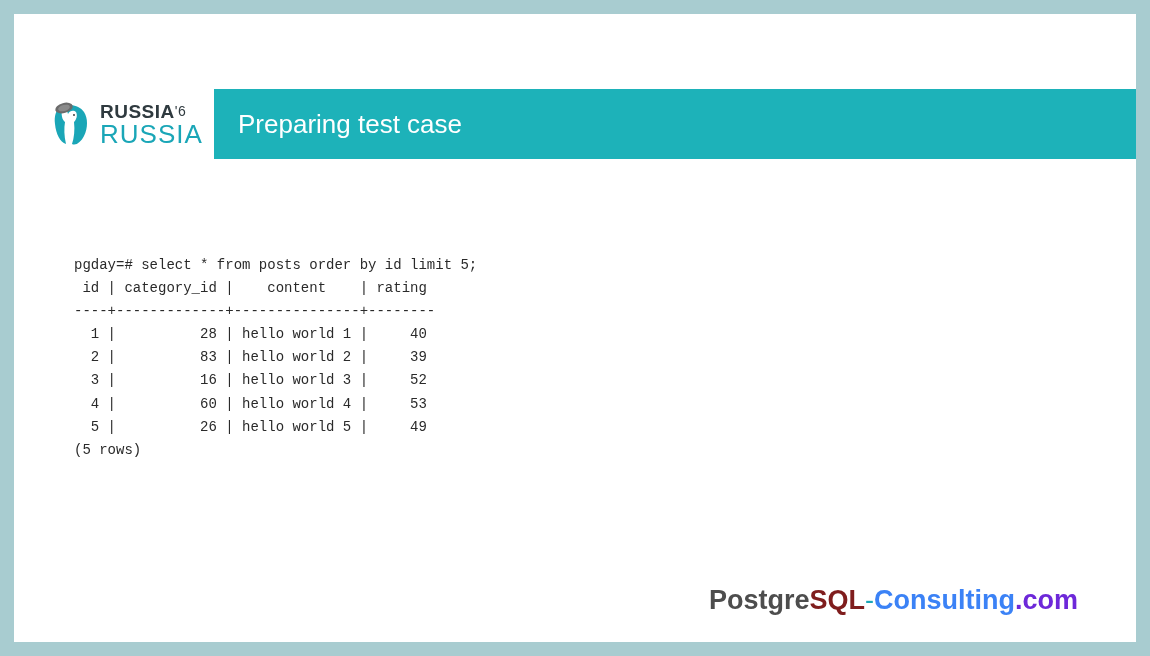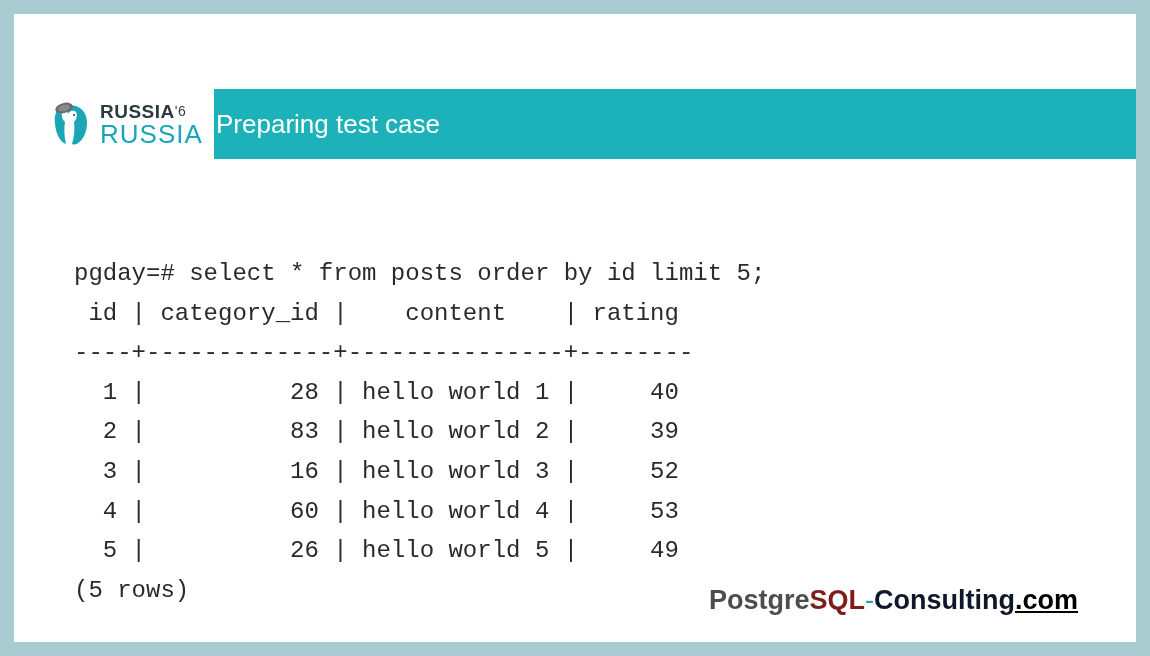--- a/index.html
+++ b/index.html
@@ -61,52 +61,52 @@
       font-size: 26px;
       font-weight: 400;
       color: #1aa6b7;
       letter-spacing: 1px;
     }
     .title-bar {
       flex: 1;
       background: #1db2b9;
       display: flex;
       align-items: center;
-      padding-left: 2px;
+      padding-left: 24px;
     }
     .title-bar h1 {
       color: #fff;
       font-size: 26px;
       font-weight: 400;
     }
     .content {
       position: absolute;
       top: 240px;
       left: 60px;
       right: 60px;
     }
     pre.sql {
       font-family: "Courier New", Courier, monospace;
-      font-size: 24px;
+      font-size: 14px;
       line-height: 1.65;
       color: #2a2a2a;
       white-space: pre;
     }
     .footer {
       position: absolute;
       bottom: 26px;
       right: 58px;
       font-size: 27px;
       font-weight: 700;
       color: #4d4d4d;
     }
     .footer .sql { color: #7f1d1d; }
     .footer .dash { color: #1aa6b7; font-weight: 400; }
-    .footer .con { color: #0f172a; font-weight: 700; }
-    .footer .com { color: #000000; font-weight: 700; text-decoration: underline; }
+    .footer .con { color: #3b82f6; font-weight: 700; }
+    .footer .com { color: #6d28d9; font-weight: 700; }
   </style>
 </head>
 <body>
 
 <div class="slide">
 
   <div class="header">
     <div class="logo-area">
       <svg class="elephant" viewBox="0 0 42 48">
         <path d="M10 8 C6 10 4 16 5 24 C6 34 10 42 16 44 C14 36 14 28 15 22 C12 20 11 14 12 10 Z" fill="#1aa6b7"></path>

